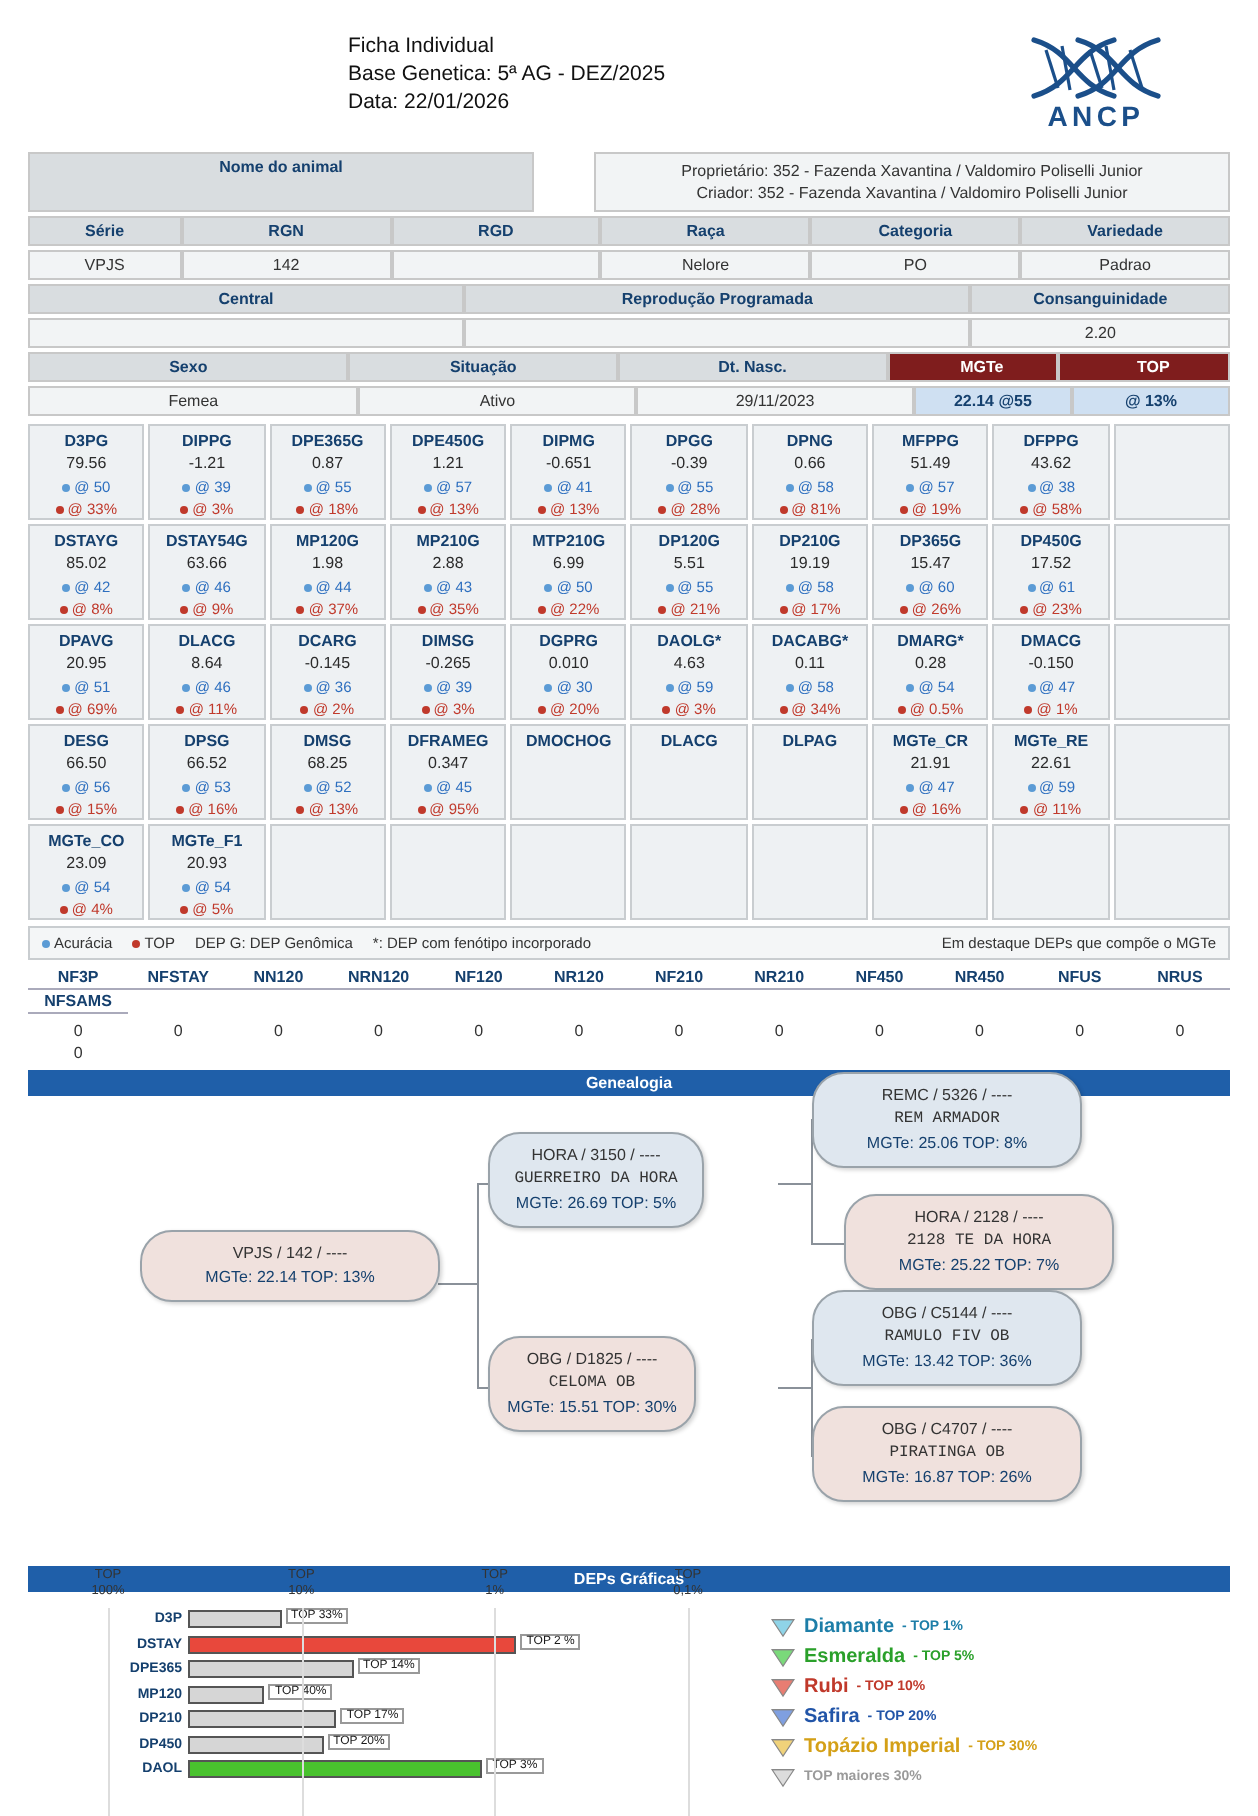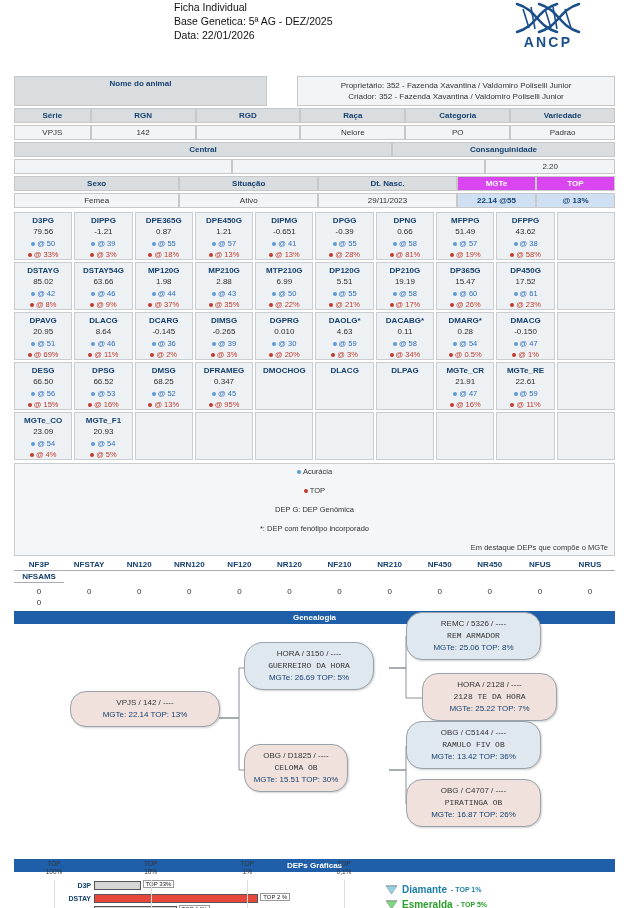--- a/index.html
+++ b/index.html
@@ -9,42 +9,42 @@
     height: 908px;
     background: #ffffff;
     font-family: "Liberation Sans", sans-serif;
     font-size: 8px;
     color: #1a1a1a;
     position: relative;
   }
   .sheet { position: relative; width: 629px; height: 908px; padding: 0 14px; }
 
   
-  .header { display: flex; align-items: flex-start; height: 76px; }
+  .header { display: flex; align-items: flex-start; padding-top: 16px; height: 76px; }
   .header-spacer { width: 160px; }
   .header-title { font-size: 10.5px; line-height: 14px; color: #111; }
   .header-logo { margin-left: auto; text-align: center; padding-right: 24px; }
   .logo-dna { width: 86px; height: 36px; display:block; }
   .logo-word { font-size: 14px; letter-spacing: 2.2px; color: #1b4f8a; font-weight: bold; margin-top: -2px; }
 
   
   .band { display: flex; width: 100%; margin-bottom: 2px; }
   .cell {
     border: 1px solid #c8c8c8;
     background: #eceff1;
     text-align: center;
     padding: 2px 2px;
     font-size: 8px;
     color: #15406e;
     overflow: hidden;
     white-space: nowrap;
   }
   .cell.hdr { background: #d9dde0; color: #15406e; font-weight: bold; }
   .cell.val { background: #f2f4f5; color: #333; }
-  .cell.blue { background: #d946ef; color: #fff; font-weight: bold; }
+  .cell.blue { background: #7f1d1d; color: #fff; font-weight: bold; padding-left: 11px; }
   .cell.blueval { background: #cfe0f2; color: #15406e; font-weight: bold; }
 
   .row-top { display:flex; gap:2px; margin-bottom:2px; }
   .owner-box { border: 1px solid #c8c8c8; background: #f2f4f5; padding: 3px 6px; font-size: 8px; color:#333; }
   .owner-line { line-height: 11px; }
 
   
   .dep-grid { display: grid; grid-template-columns: repeat(10, 1fr); gap: 2px; margin-top: 4px; }
   .dep-card {
     border: 1px solid #c9cdd0;
@@ -56,21 +56,21 @@
   }
   .dep-card.empty { background: #eef1f3; }
   .dep-name { color: #15406e; font-weight: bold; font-size: 8px; line-height: 11px; }
   .dep-val { color: #2b2b2b; font-size: 8px; line-height: 12px; }
   .dep-acc { color: #2d6fbf; font-size: 7.5px; line-height: 11px; }
   .dep-top { color: #c0392b; font-size: 7.5px; line-height: 11px; }
   .dot { display:inline-block; width:4px; height:4px; border-radius:50%; background:#5b9bd5; margin-right:2px; vertical-align:middle; }
   .dot.red { background:#c0392b; }
 
   
-  .legend { display:flex; align-items:center; gap:10px; font-size:7.5px; color:#333; border:1px solid #c9cdd0; background:#f4f6f7; padding:3px 6px; margin-top:3px;flex-direction:column;}
+  .legend { display:flex; align-items:center; gap:10px; font-size:7.5px; color:#333; border:1px solid #c9cdd0; background:#f4f6f7; padding:3px 6px; margin-top:3px;}
   .legend .sp { margin-left:auto; }
 
   
   .nf-grid { display:grid; grid-template-columns: repeat(12,1fr); margin-top:3px; }
   .nf-h { text-align:center; font-size:8px; color:#15406e; font-weight:bold; border-bottom:1px solid #aab; padding:1px 0;}
   .nf-v { text-align:center; font-size:8px; color:#333; padding:1px 0;}
 
   
   .secbar { background:#1f5fa9; color:#fff; text-align:center; font-size:8px; font-weight:bold; padding:2px 0; margin-top:3px; }
 
@@ -164,20 +164,21 @@
       <div class="cell val" style="flex:1">VPJS</div>
       <div class="cell val" style="flex:1.4">142</div>
       <div class="cell val" style="flex:1.4">&nbsp;</div>
       <div class="cell val" style="flex:1.4">Nelore</div>
       <div class="cell val" style="flex:1.4">PO</div>
       <div class="cell val" style="flex:1.4">Padrao</div>
     </div>
 
     <div class="band">
       <div class="cell hdr" style="flex:2.4">Central</div>
+      <div class="cell hdr" style="flex:2.8">Reprodução Programada</div>
       <div class="cell hdr" style="flex:1.4">Consanguinidade</div>
     </div>
     <div class="band">
       <div class="cell val" style="flex:2.4">&nbsp;</div>
       <div class="cell val" style="flex:2.8">&nbsp;</div>
       <div class="cell val" style="flex:1.4">2.20</div>
     </div>
 
     <div class="band">
       <div class="cell hdr" style="flex:2.4">Sexo</div>
@@ -490,21 +491,21 @@
         <path d="M375,142 L392,142 L392,176 L408,176"></path>
       </g>
     </svg>
 
     <div class="ped-node female" style="left:56px; top:63px; width:150px;">
       <div class="l1">VPJS / 142 / ----</div>
       <div class="l2"></div>
       <div class="l3">MGTe: 22.14  TOP: 13%</div>
     </div>
 
-    <div class="ped-node male" style="left:230px; top:14px; width:130px;border-radius:19px;">
+    <div class="ped-node male" style="left:230px; top:14px; width:108px;">
       <div class="l1">HORA / 3150 / ----</div>
       <div class="l2">GUERREIRO DA HORA</div>
       <div class="l3">MGTe: 26.69  TOP: 5%</div>
     </div>
 
     <div class="ped-node female" style="left:230px; top:116px; width:104px;">
       <div class="l1">OBG / D1825 / ----</div>
       <div class="l2">CELOMA OB</div>
       <div class="l3">MGTe: 15.51  TOP: 30%</div>
     </div>

